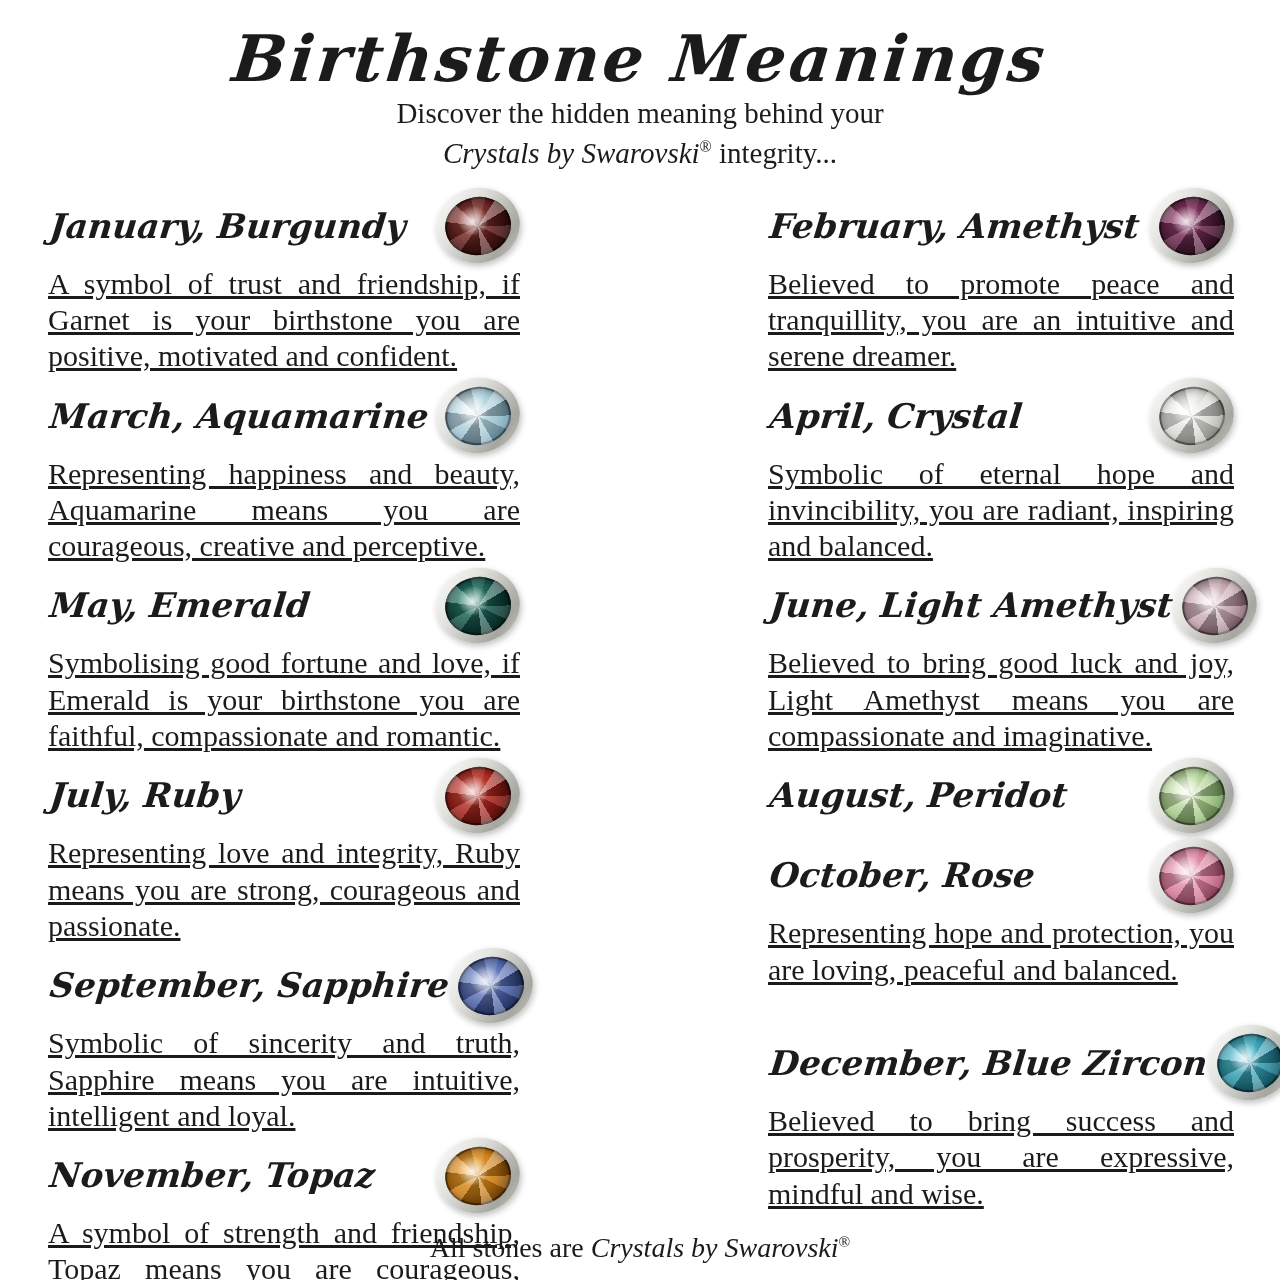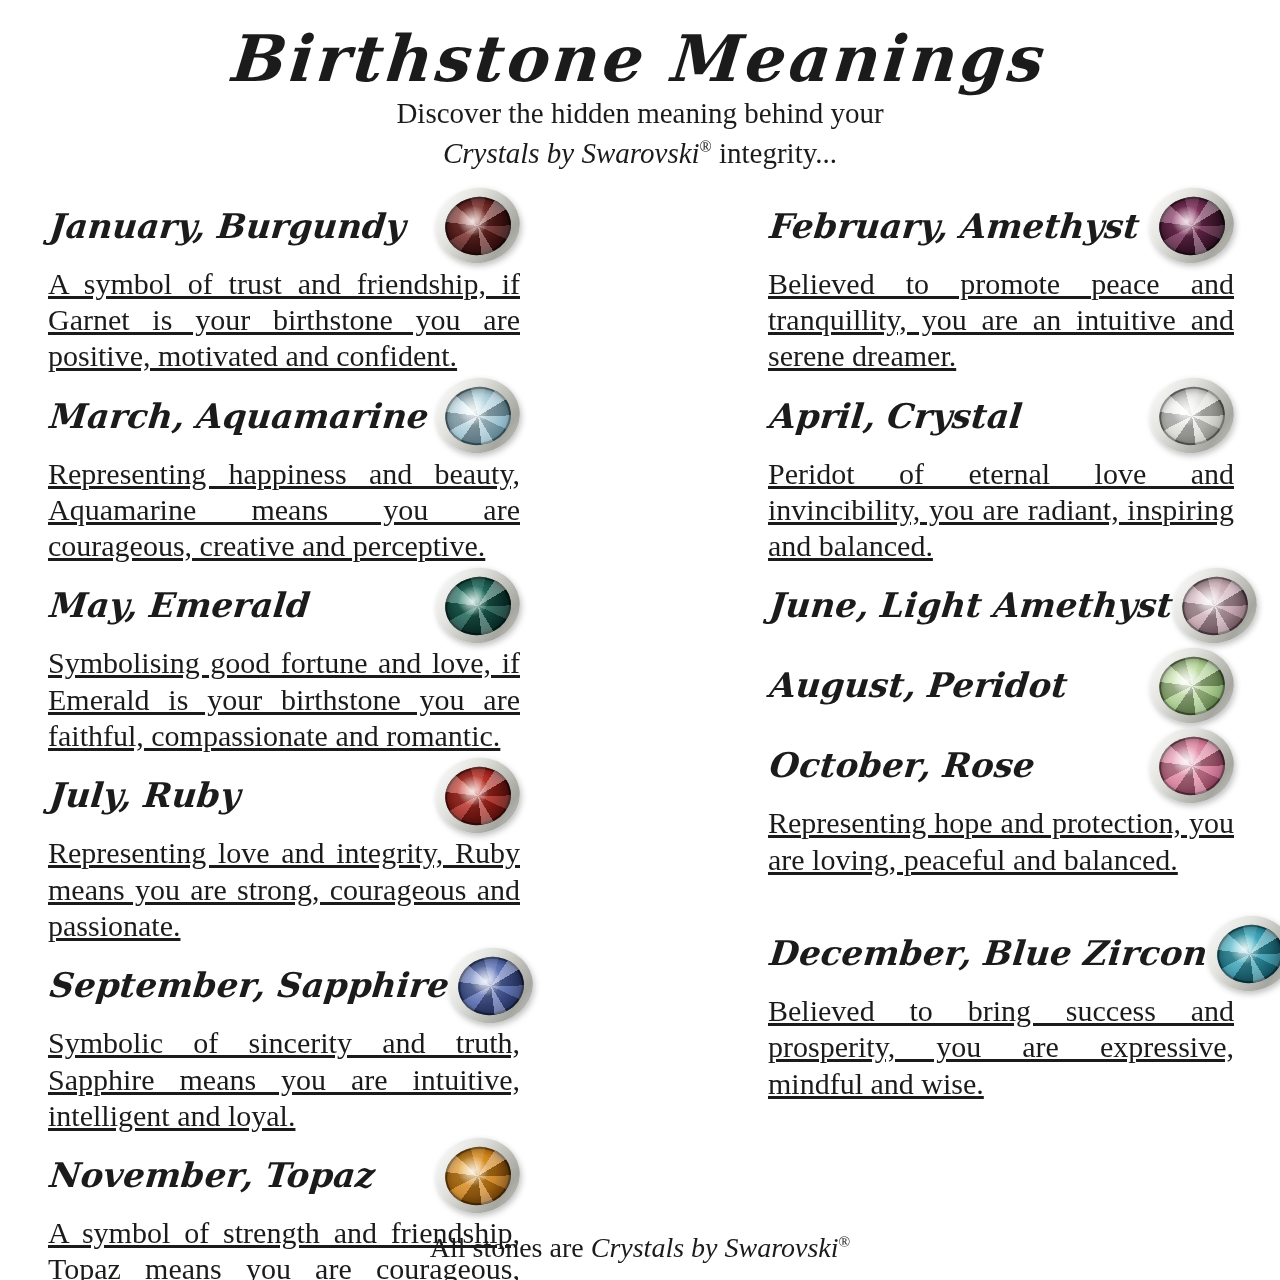--- a/index.html
+++ b/index.html
@@ -211,30 +211,31 @@
       <p class="entry-desc">Believed to promote peace and tranquillity, you are an intuitive and serene dreamer.</p>
     </section>
 
     <section class="entry">
       <div class="entry-head">
         <h2 class="script entry-heading">April, Crystal</h2>
         <div class="gem">
             <div class="stone" style="--gl: #ffffff; --gb: #d8d8d2; --gd: #9a9a92;"></div>
           </div>
       </div>
-      <p class="entry-desc">Peridot of eternal love and invincibility, you are radiant, inspiring and balanced.</p>
+      <p class="entry-desc">Symbolic of eternal hope and invincibility, you are radiant, inspiring and balanced.</p>
     </section>
 
     <section class="entry">
       <div class="entry-head">
         <h2 class="script entry-heading">June, Light Amethyst</h2>
         <div class="gem">
             <div class="stone" style="--gl: #ecd8de; --gb: #c09fa9; --gd: #6e4e59;"></div>
           </div>
       </div>
+      <p class="entry-desc">Believed to bring good luck and joy, Light Amethyst means you are compassionate and imaginative.</p>
     </section>
 
     <section class="entry">
       <div class="entry-head">
         <h2 class="script entry-heading">August, Peridot</h2>
         <div class="gem">
             <div class="stone" style="--gl: #e8f6d4; --gb: #a3c785; --gd: #5f8c48;"></div>
           </div>
       </div>
     </section>

